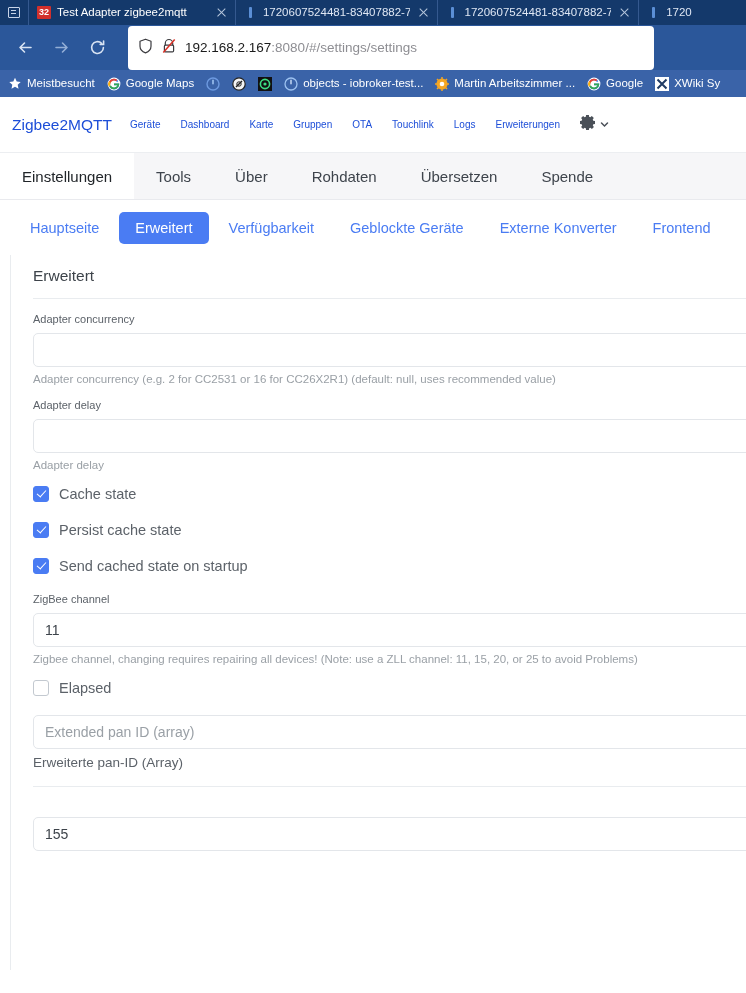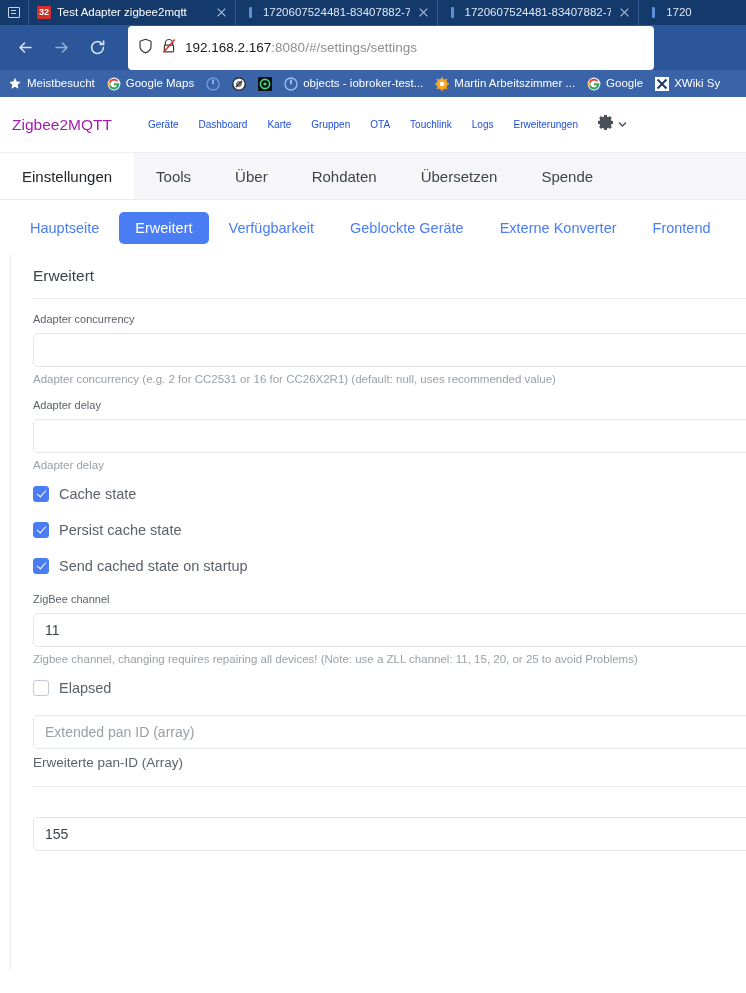--- a/index.html
+++ b/index.html
@@ -164,22 +164,22 @@
     height: 56px;
     display: flex; align-items: center;
     padding: 0 12px;
     gap: 0px;
     background: #fff;
     border-bottom: 1px solid #eceef1;
     overflow: hidden;
   }
   .brand {
     font-size: 15.5px;
-    color: #a21caf;
-    margin-right: 26px;
+    color: #1d4ed8;
+    margin-right: 8px;
     white-space: nowrap;
   }
   .navlink {
     font-size: 10px;
     color: #1d4ed8;
     padding: 0 10px;
     white-space: nowrap;
   }
   .gear-wrap {
     display: flex; align-items: center; gap: 2px;

